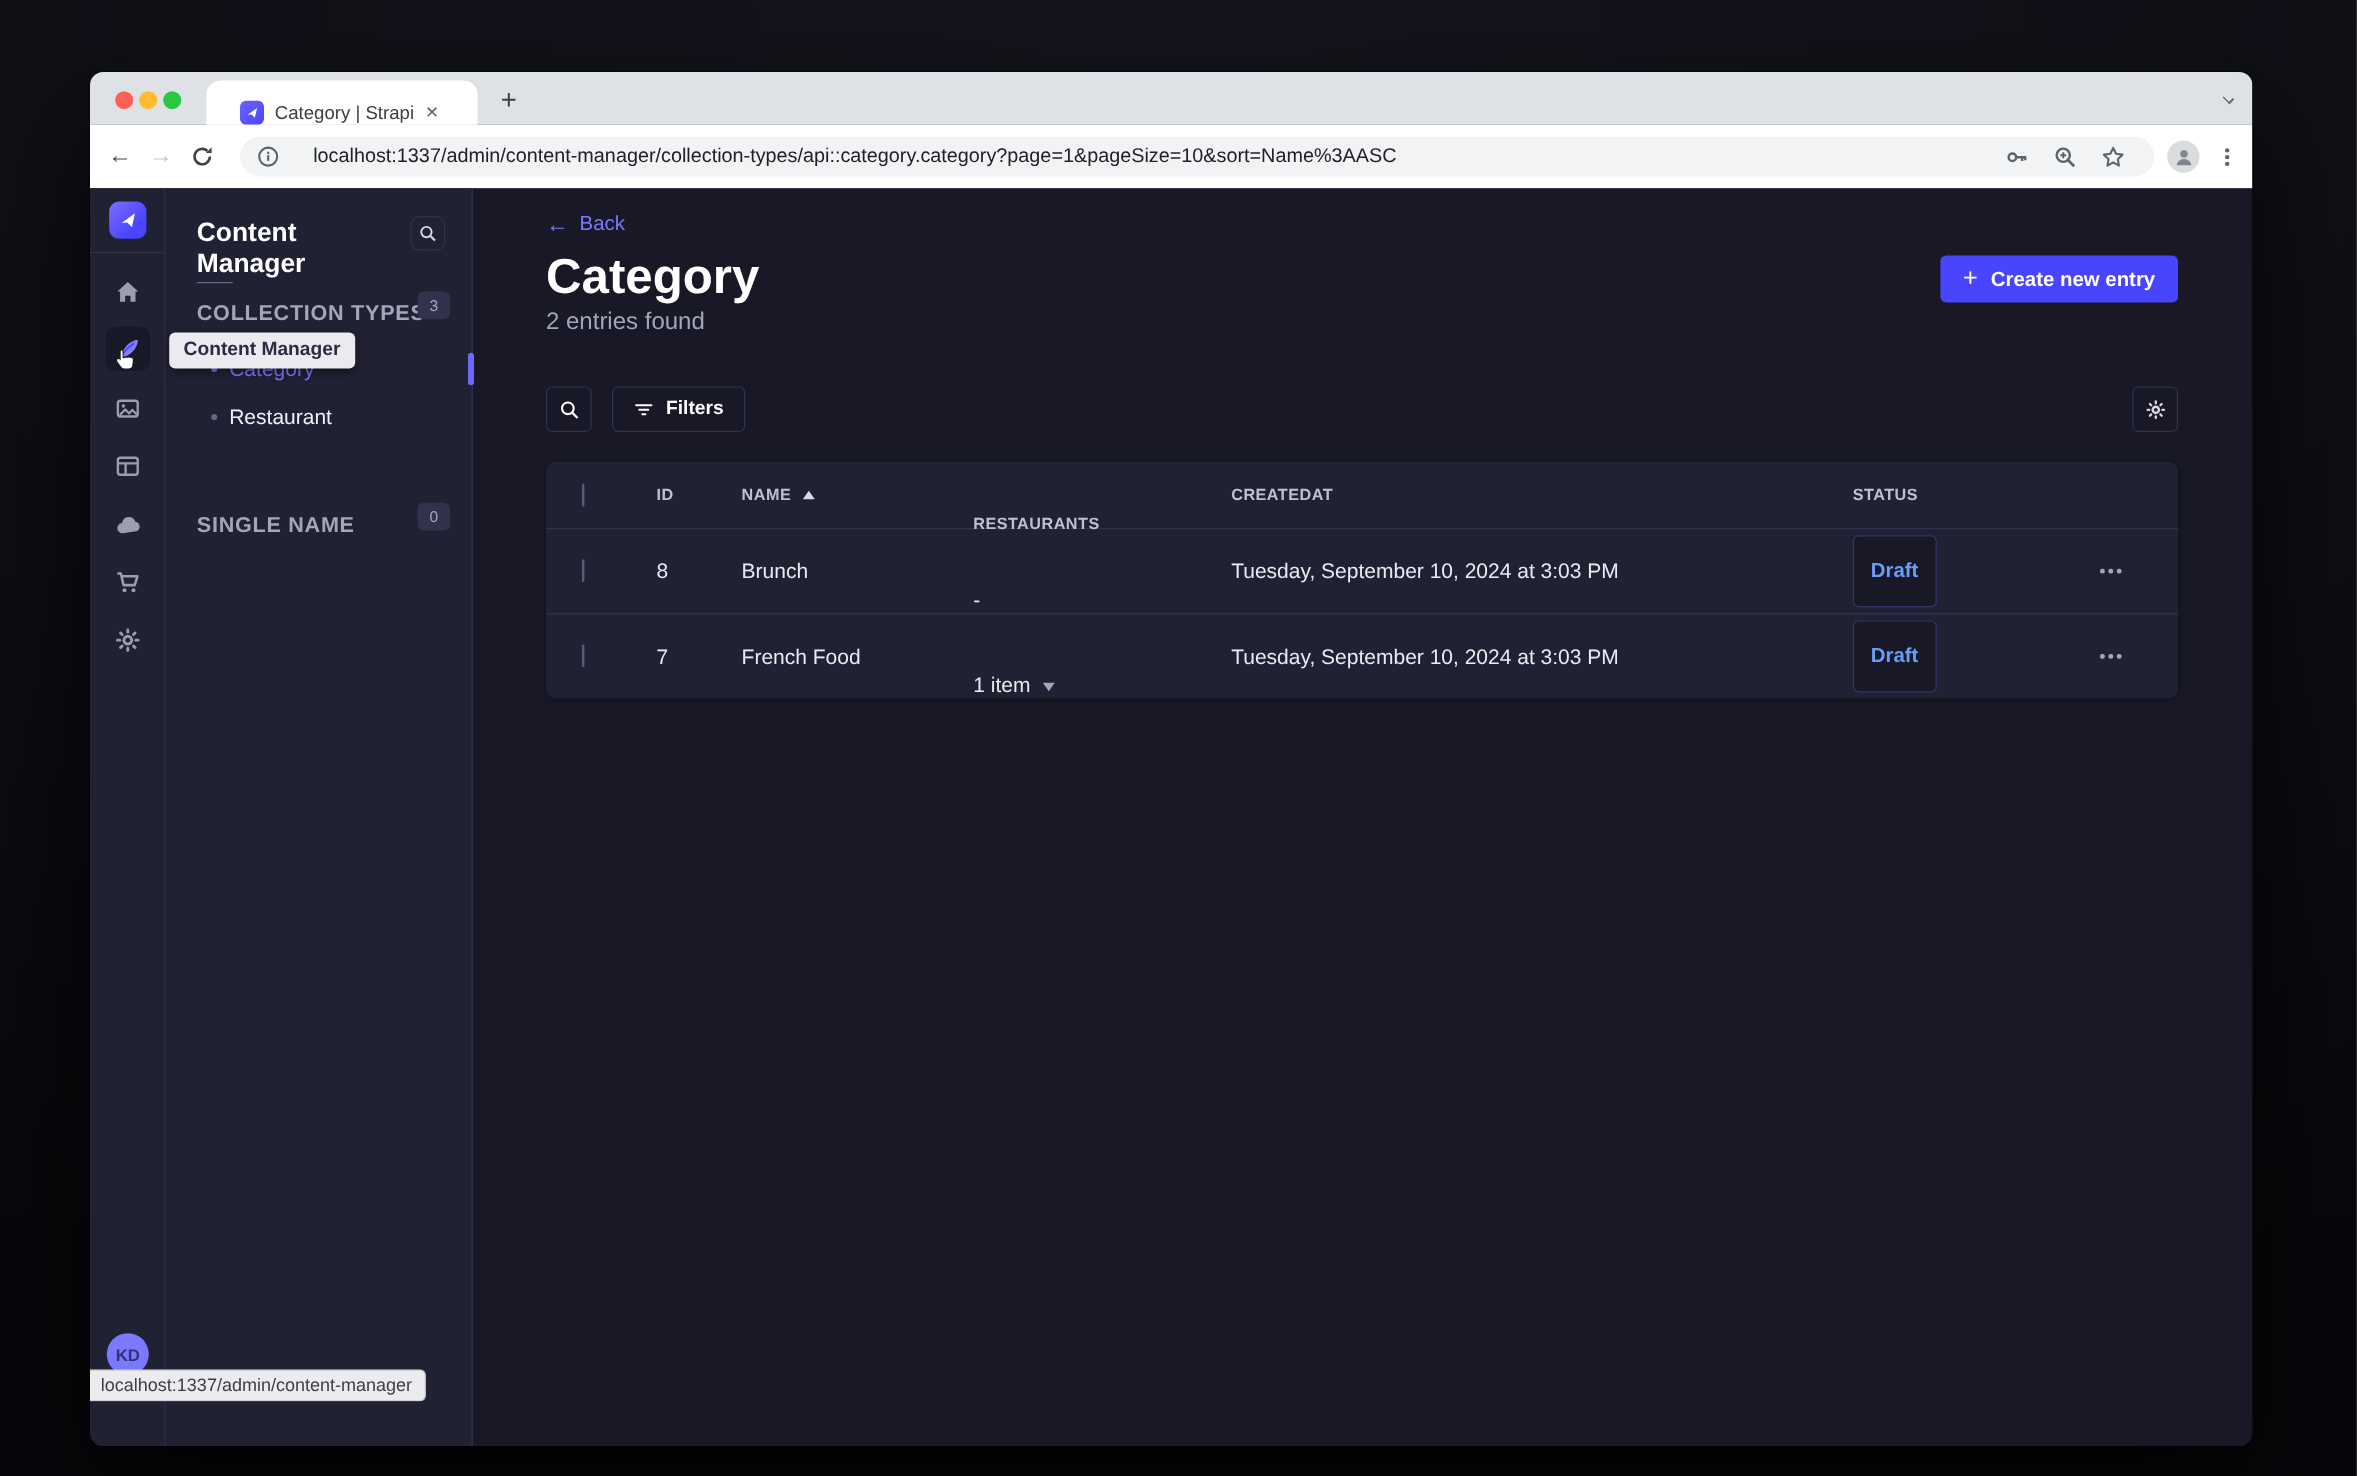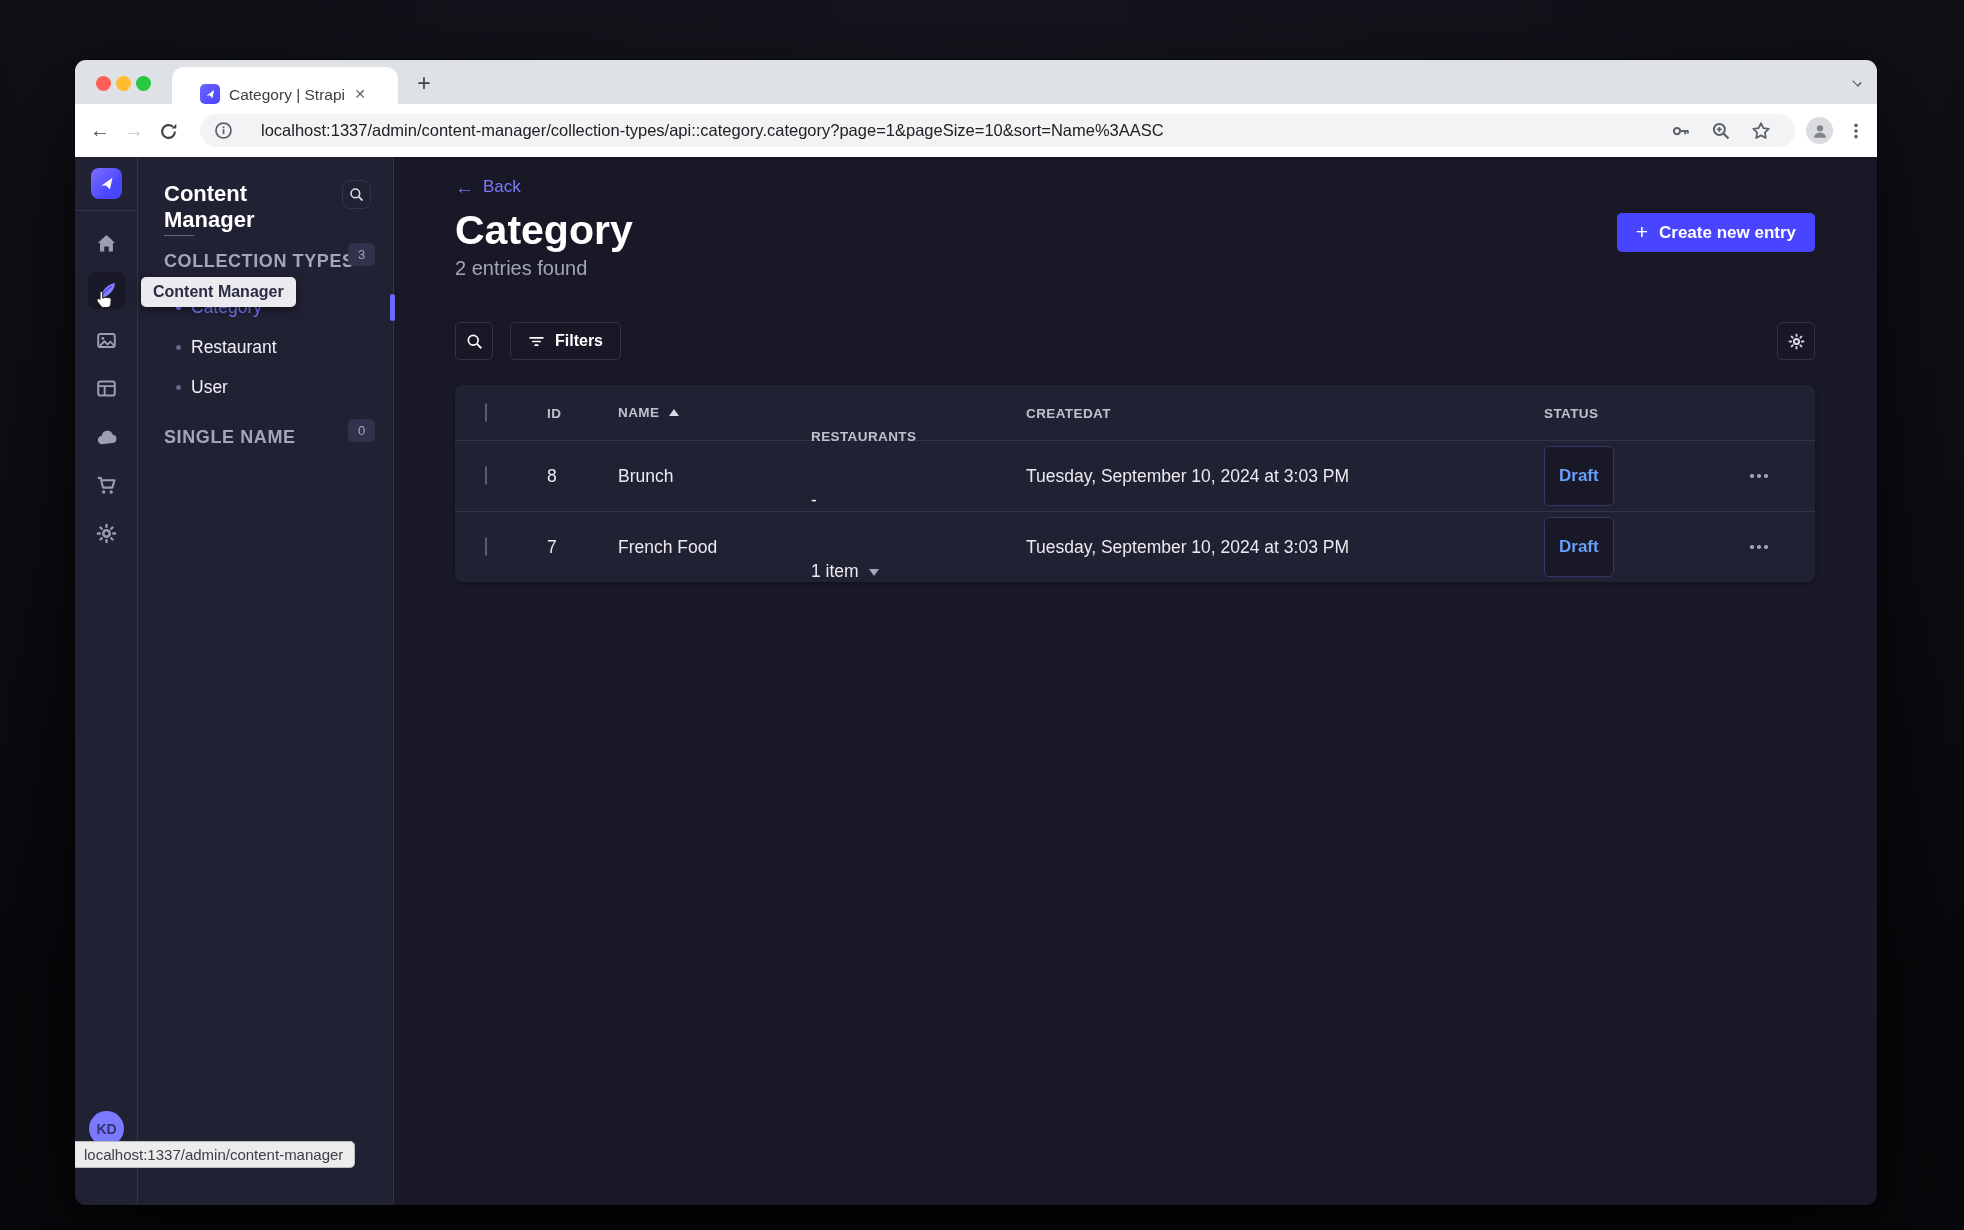--- a/index.html
+++ b/index.html
@@ -262,24 +262,20 @@
   <li class="nav-item active">
     <span class="bullet"></span>
     <span>Category</span>
   </li>
 
   <li class="nav-item">
     <span class="bullet"></span>
     <span>Restaurant</span>
   </li>
 
-  <li class="nav-item">
-    <span class="bullet"></span>
-    <span>User</span>
-  </li>
 </ul>
       <div class="active-indicator"></div>
 
       <div class="section-label" style="top:270px">SINGLE NAME</div>
       <div class="section-badge" style="top:262px">0</div>
     </div>
 
     <div class="nav-tooltip">Content Manager</div>
     <svg class="cursor-hand" width="24" height="24" viewBox="0 0 24 24">
       <path d="M9 2.2 c1 0 1.6.8 1.6 1.8 v5 l1 .1 c.4-.6 1.1-.8 1.8-.6 l.7.3 c.4-.4 1-.5 1.6-.3 l.8.3 c.5-.2 1.1-.2 1.6.1 .7.4 1.1 1.1 1 1.9 l-.3 4.1 c-.2 2.1-1.6 3.6-3.8 3.6 h-3.2 c-1.2 0-2.3-.5-3-1.5 l-3.4-4.4 c-.6-.8-.5-1.9.3-2.5 .6-.5 1.5-.5 2.1 0 l.3.3 V4 c0-1 .9-1.8 1.9-1.8 z" fill="#ffffff" stroke="#1a1a1a" stroke-width=".9"></path>

